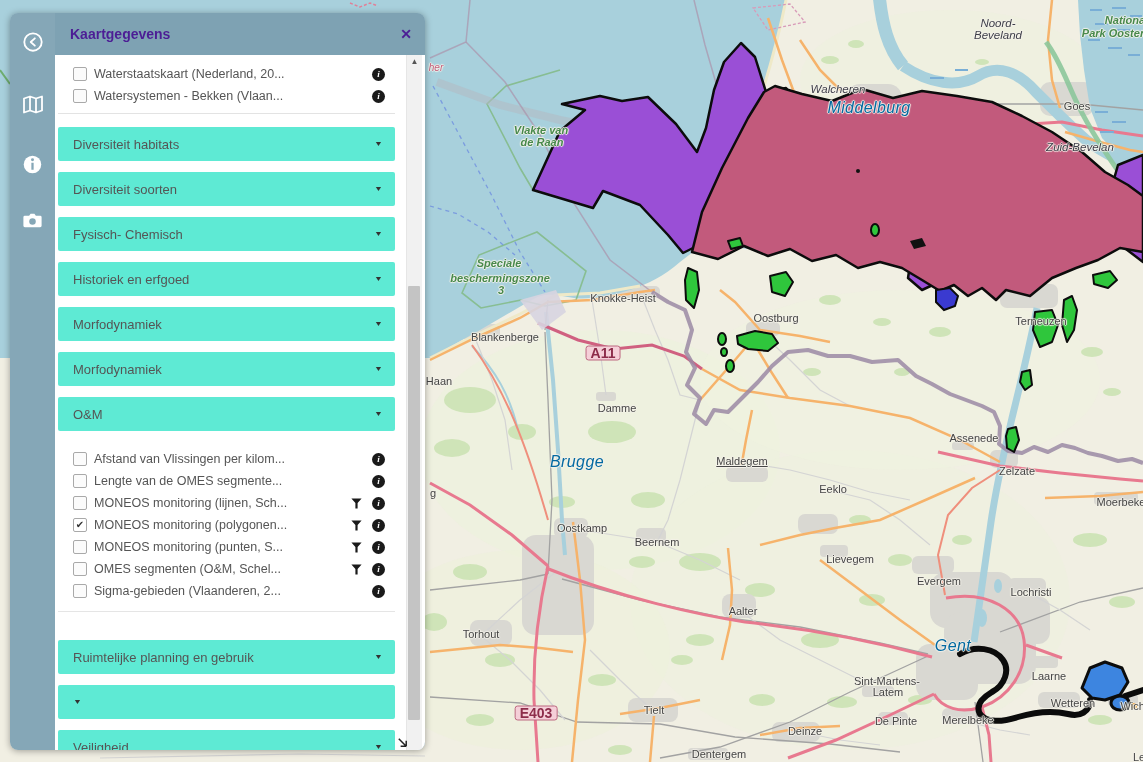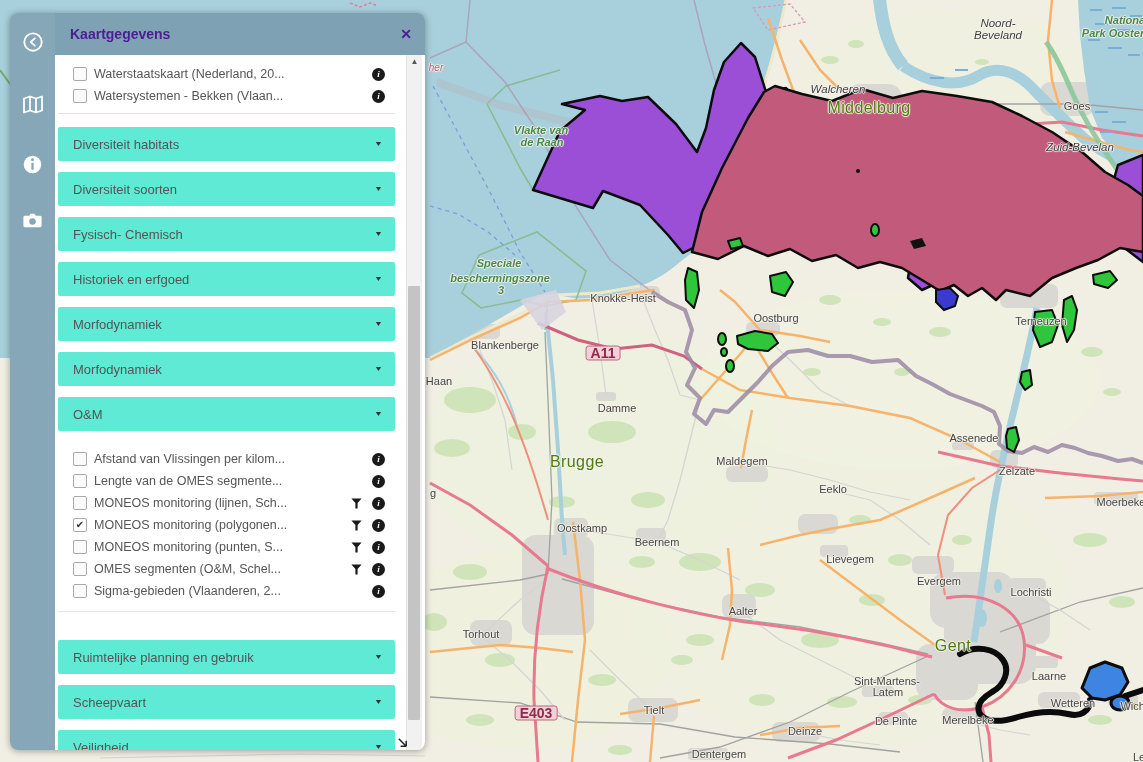--- a/index.html
+++ b/index.html
@@ -3,21 +3,21 @@
 <meta charset="utf-8">
 <style>
   html,body{margin:0;padding:0;}
   body{width:1143px;height:762px;overflow:hidden;font-family:"Liberation Sans",sans-serif;position:relative;background:#f1efe3;}
   #map{position:absolute;inset:0;overflow:hidden;cursor:default;}
   #map svg{position:absolute;left:0;top:0;}
   #map-labels{position:absolute;inset:0;overflow:hidden;pointer-events:none;}
   .mlbl{position:absolute;transform:translate(-50%,-50%);white-space:nowrap;
         text-shadow:-1px 0 1px #f4f2ea,1px 0 1px #f4f2ea,0 -1px 1px #f4f2ea,0 1px 1px #f4f2ea;}
   .town{font-size:11px;color:#454545;}
-  .city{font-size:16px;color:#4d7c0f;letter-spacing:.4px;}
+  .city{font-size:16px;color:#0369a1;letter-spacing:.4px;font-style:italic;}
   .region{font-size:11.5px;font-style:italic;color:#3f3f4a;}
   .nature{font-size:11px;font-style:italic;color:#47894c;font-weight:bold;}
   .frag{font-size:10px;font-style:italic;color:#c4607d;}
   .shield{position:absolute;transform:translate(-50%,-50%);background:#f5cfd8;border:1.5px solid #bd6880;
           color:#8d2c4a;font-weight:bold;font-size:14px;padding:1px 4px;border-radius:3px;line-height:11px;}
   
   #widget{position:absolute;left:10px;top:13px;width:415px;height:737px;border-radius:8px;
           overflow:hidden;box-shadow:0 1px 7px rgba(0,0,0,.35);display:flex;z-index:10;}
   #side-toolbar{width:45px;background:#85a7b7;flex:0 0 45px;display:flex;flex-direction:column;
                 align-items:center;padding-top:17px;}
@@ -281,25 +281,25 @@
 <div id="map-labels">
       <span class="mlbl region" style="left: 998px; top: 23px;">Noord-</span>
       <span class="mlbl region" style="left: 998px; top: 35px;">Beveland</span>
       <span class="mlbl region" style="left: 838px; top: 89px;">Walcheren</span>
       <span class="mlbl region" style="left: 1080px; top: 147px;">Zuid-Bevelan</span>
       <span class="mlbl city" style="left: 869px; top: 108px;">Middelburg</span>
       <span class="mlbl city" style="left: 577px; top: 462px;">Brugge</span>
       <span class="mlbl city" style="left: 953px; top: 646px;">Gent</span>
       <span class="mlbl town" style="left: 1077px; top: 106px;">Goes</span>
       <span class="mlbl town" style="left: 623px; top: 298px;">Knokke-Heist</span>
-      <span class="mlbl town" style="left: 505px; top: 345px; text-align: center;">Blankenberge</span>
+      <span class="mlbl town" style="left: 505px; top: 337px; text-align: center;">Blankenberge</span>
       <span class="mlbl town" style="left: 776px; top: 318px;">Oostburg</span>
       <span class="mlbl town" style="left: 1041px; top: 321px;">Terneuzen</span>
       <span class="mlbl town" style="left: 617px; top: 408px;">Damme</span>
-      <span class="mlbl town" style="left: 742px; top: 461px;">Maldegem</span>
+      <span class="mlbl town" style="left: 742px; top: 461px; text-decoration: underline;">Maldegem</span>
       <span class="mlbl town" style="left: 582px; top: 528px;">Oostkamp</span>
       <span class="mlbl town" style="left: 657px; top: 542px;">Beernem</span>
       <span class="mlbl town" style="left: 833px; top: 489px;">Eeklo</span>
       <span class="mlbl town" style="left: 850px; top: 559px;">Lievegem</span>
       <span class="mlbl town" style="left: 939px; top: 581px;">Evergem</span>
       <span class="mlbl town" style="left: 1031px; top: 592px;">Lochristi</span>
       <span class="mlbl town" style="left: 1017px; top: 471px;">Zelzate</span>
       <span class="mlbl town" style="left: 974px; top: 438px;">Assenede</span>
       <span class="mlbl town" style="left: 1121px; top: 502px;">Moerbeke</span>
       <span class="mlbl town" style="left: 1049px; top: 676px;">Laarne</span>
@@ -477,21 +477,20 @@
               <span class="slots">
                 <span class="info-ic">i</span>
               </span>
             </div>
           </div>
           <div class="accordion">
             <span class="acc-label">Ruimtelijke planning en gebruik</span>
             <span class="caret">▼</span>
           </div>
           <div class="accordion">
-            <span class="acc-label">Scheepvaart</span>
             <span class="caret">▼</span>
           </div>
           <div class="accordion">
             <span class="acc-label">Veiligheid</span>
             <span class="caret">▼</span>
           </div>
         </div>
       <div id="scrollbar">
         <div id="scroll-up">▲</div>
         <div id="scroll-thumb"></div>

